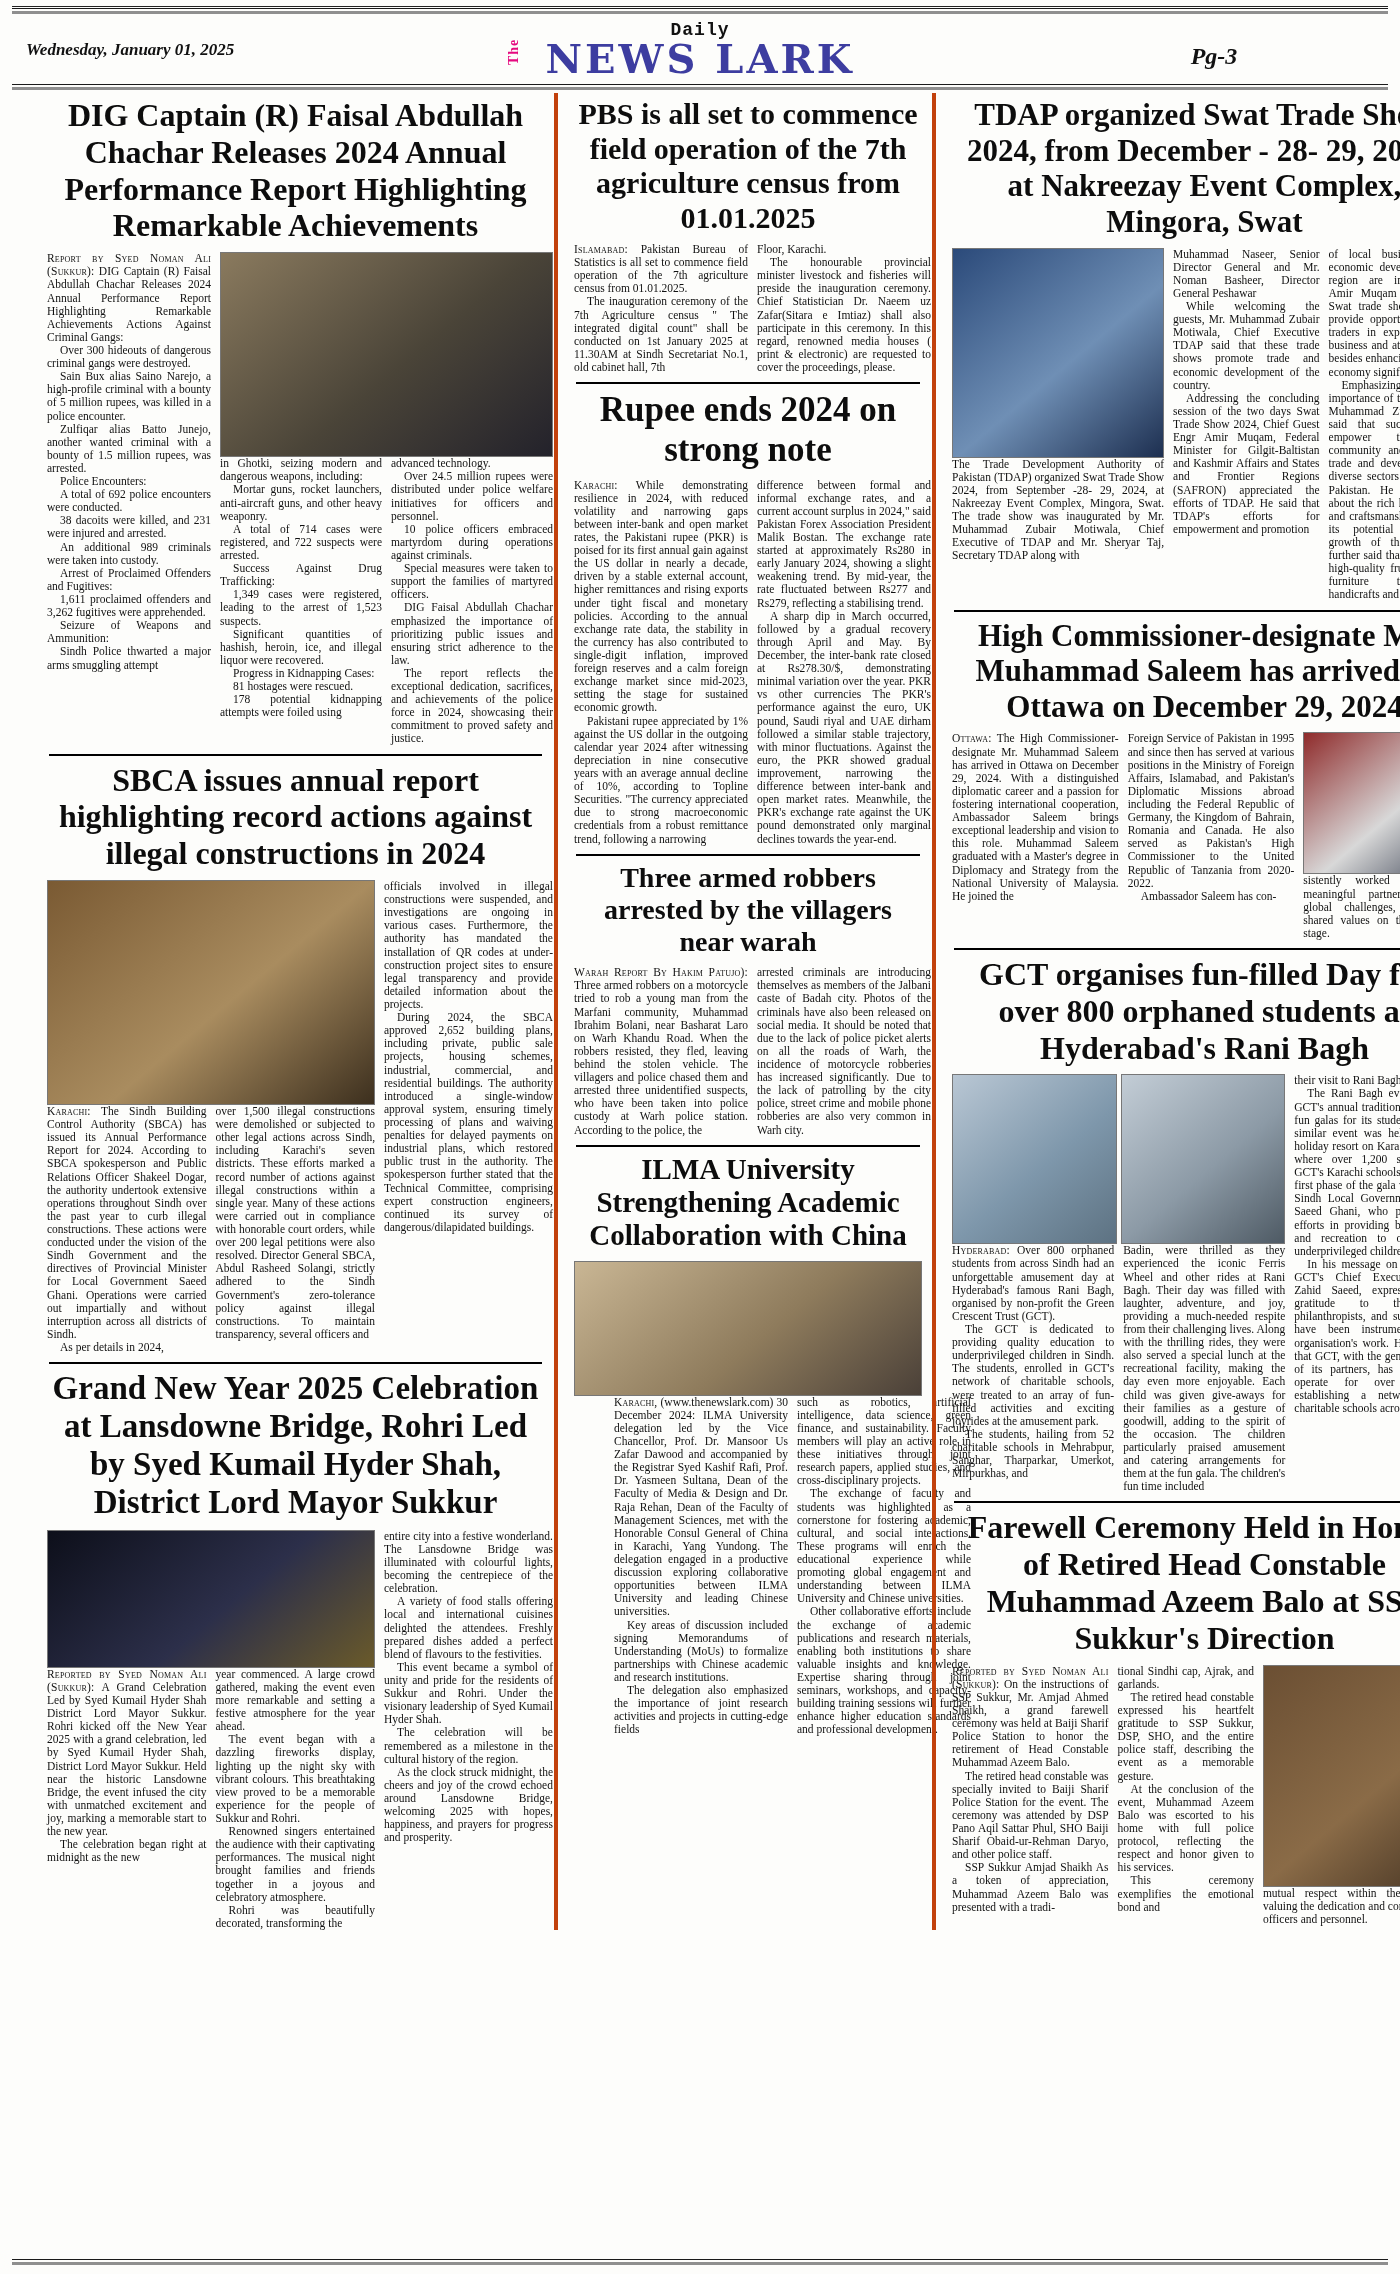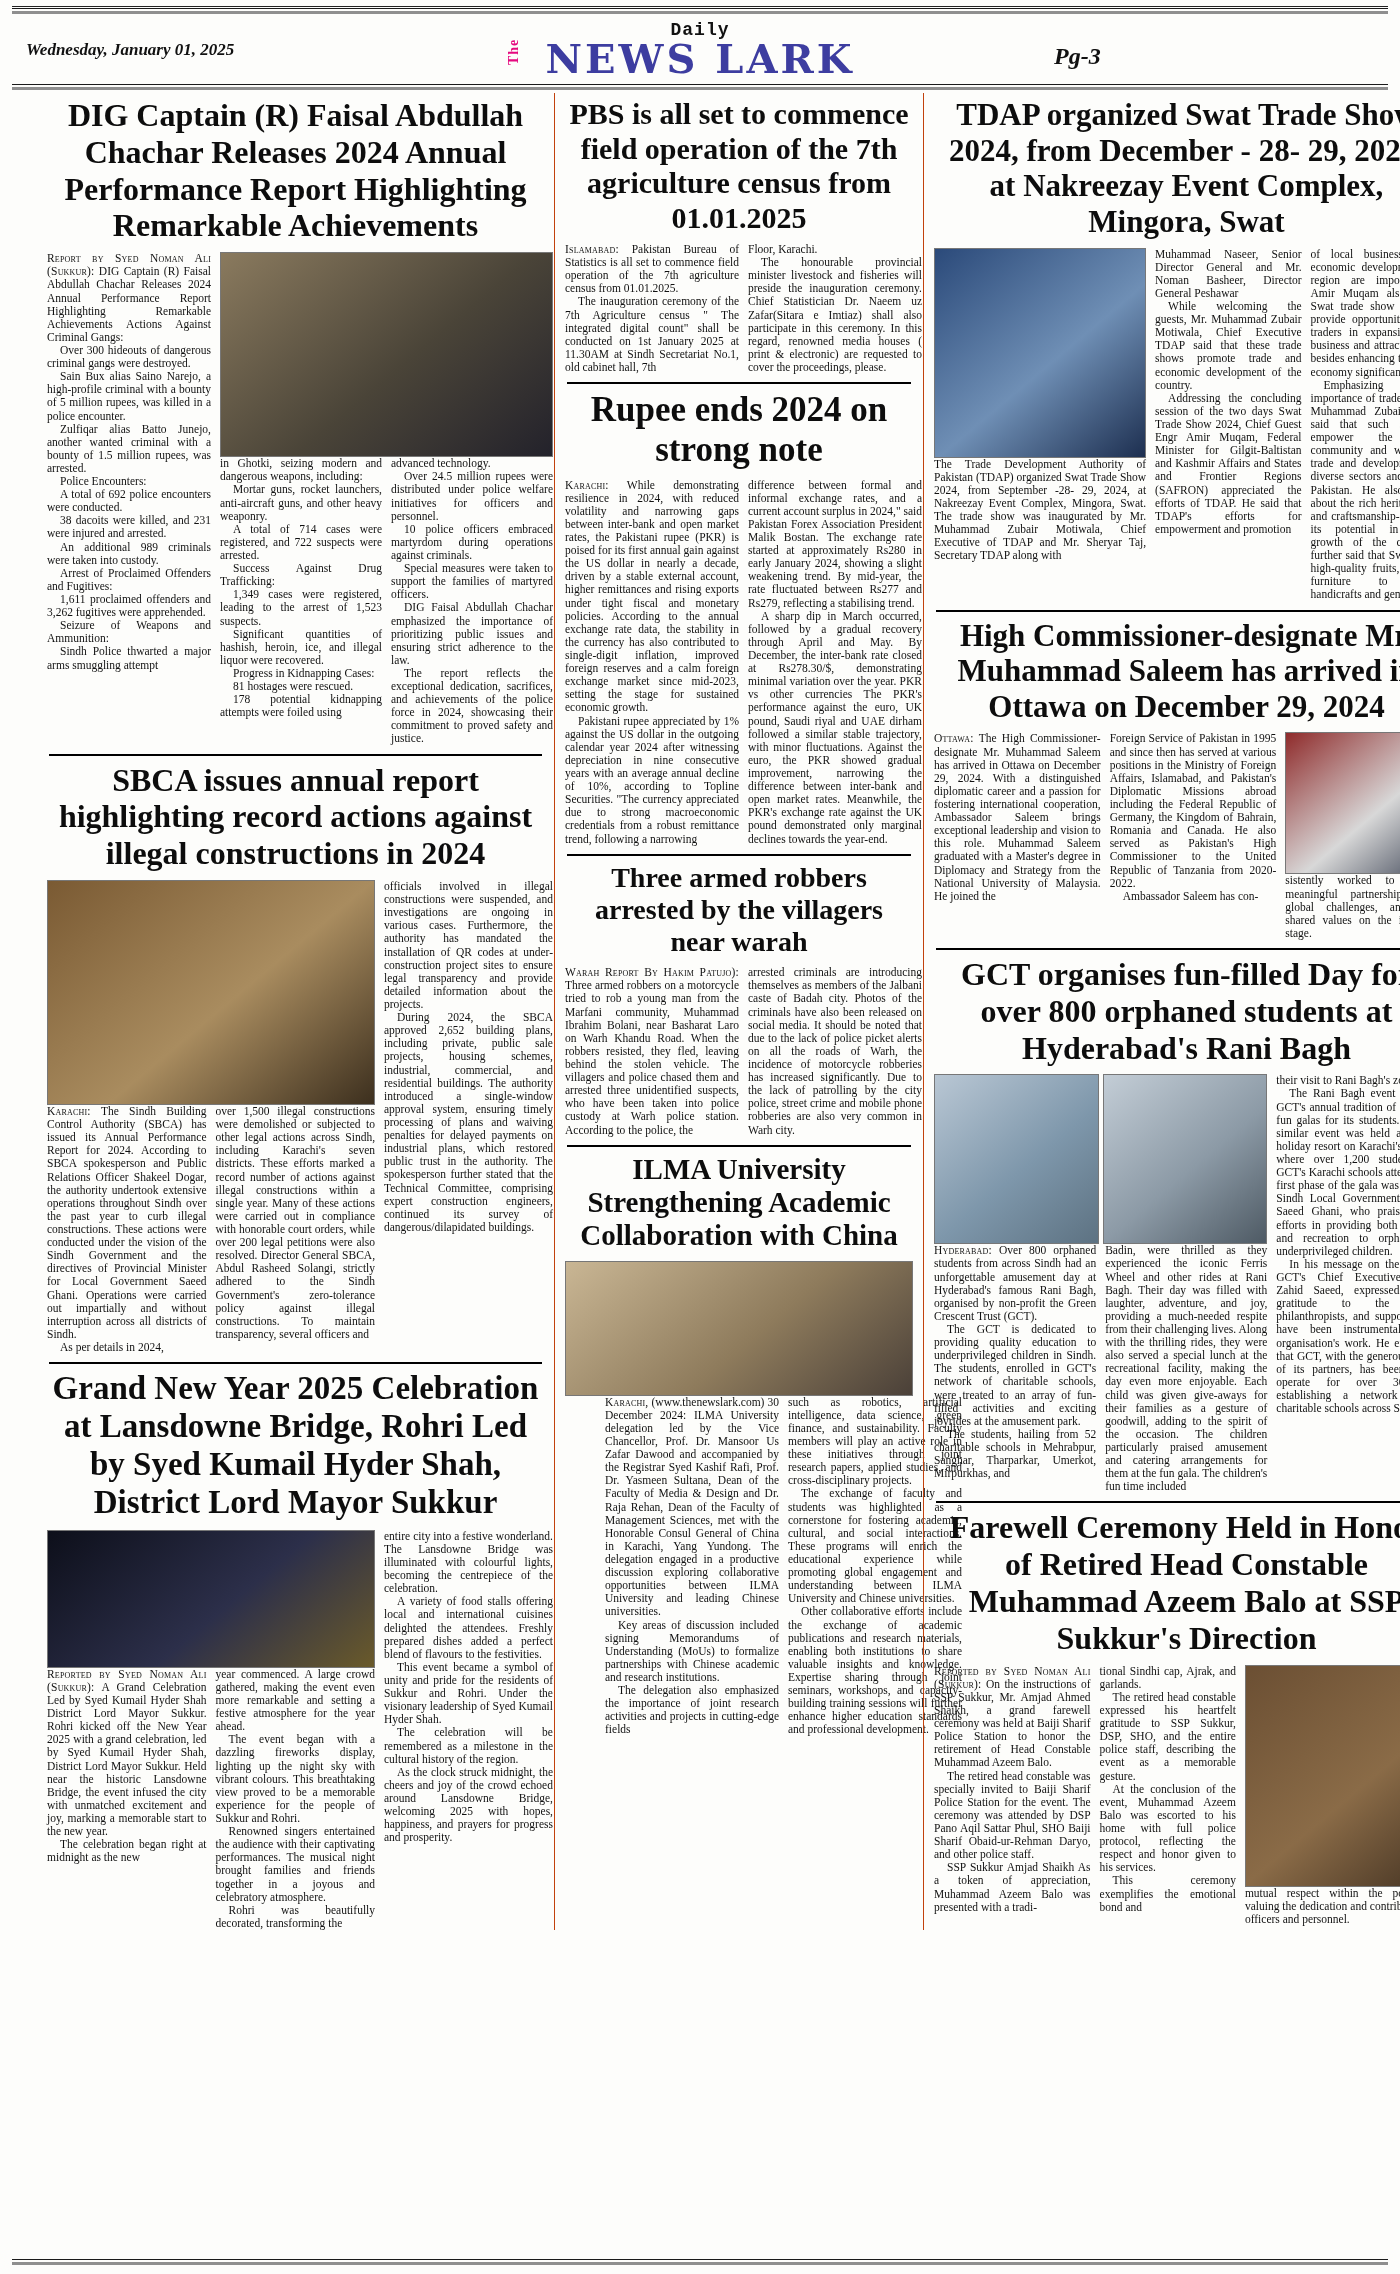--- a/index.html
+++ b/index.html
@@ -5,32 +5,32 @@
   html,body{margin:0;padding:0;background:#e8e8e6;}
   .page{
     width:1400px;height:2274px;margin:0 auto;background:#fdfdfb;
     font-family:"Liberation Serif",serif;color:#111;
     box-sizing:border-box;padding:4px 12px 0 12px;overflow:hidden;position:relative;
   }
   .hairline{border-top:1px solid #222;margin:2px 0 1px;}
   .dblrule{height:7px;border-top:1px solid #1a1a1a;background:linear-gradient(#fdfdfb 0 2px,#8f8f8f 2px 5px,#fdfdfb 5px);margin:1px 0;}
   .header{display:flex;align-items:center;justify-content:space-between;height:66px;padding:0 14px;}
   .date{font-style:italic;font-weight:bold;font-size:17px;flex:0 0 320px;}
-  .pgno{font-style:italic;font-weight:bold;font-size:24px;flex:0 0 320px;text-align:left;margin-top:12px;}
+  .pgno{font-style:italic;font-weight:bold;font-size:24px;flex:0 0 320px;text-align:center;margin-top:12px;}
   .masthead{position:relative;text-align:center;padding:0 26px;}
   .m-daily{display:block;font-family:Liberation Mono, monospace;font-weight:bold;font-size:18px;letter-spacing:1px;line-height:1;}
   .m-the{position:absolute;left:2px;bottom:14px;transform:rotate(-90deg);transform-origin:left bottom;color:#e5097f;font-weight:bold;font-size:14px;letter-spacing:1px;}
   .m-name{font-family:"DejaVu Serif",serif;font-size:40px;font-weight:bold;color:#3d3da0;letter-spacing:3px;line-height:1;}
   .banner{background:#141414;color:#fff;text-align:center;font-style:italic;font-variant:small-caps;font-weight:bold;font-size:28px;letter-spacing:2px;padding:3px 0 6px;margin:2px 0 6px;}
   .content{display:flex;align-items:stretch;}
   .group{min-width:0;}
   .g-left{flex:0 0 497px;margin-left:35px;}
   .g-mid{flex:0 0 348px;}
   .g-right{flex:0 0 505px;}
-  .group + .group{border-left:1px solid #c2410c;padding-left:10px;margin-left:10px;}
+  .group + .group{border-left:4px solid #c2410c;padding-left:16px;margin-left:10px;}
   .hrule{border-top:2px solid #000;margin:8px 2px 6px;}
   .headline{font-family:"Liberation Serif",serif;font-weight:bold;text-align:center;line-height:1.15;margin:4px 2px 8px;color:#0d0d0d;}
   .hl-dig{font-size:32px}.hl-pbs{font-size:30px}.hl-rupee{font-size:35px}.hl-tdap{font-size:31px}
   .hl-hc{font-size:31px}.hl-sbca{font-size:32px}.hl-warah{font-size:28px}.hl-gct{font-size:32px}
   .hl-gny{font-size:33px}.hl-ilma{font-size:29px}.hl-farewell{font-size:32px}
   .body{display:flex;gap:9px;align-items:flex-start;}
   .col{flex:1 1 0;min-width:0;font-size:11.5px;line-height:1.14;text-align:justify;}
   .row{display:flex;gap:9px;min-width:0;}
   .row .col{flex:1 1 0;}
   .stack{display:flex;flex-direction:column;min-width:0;}

